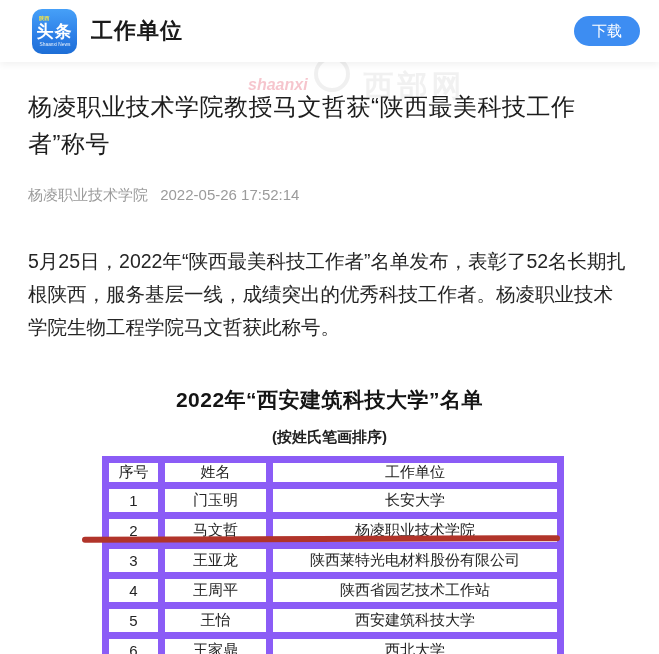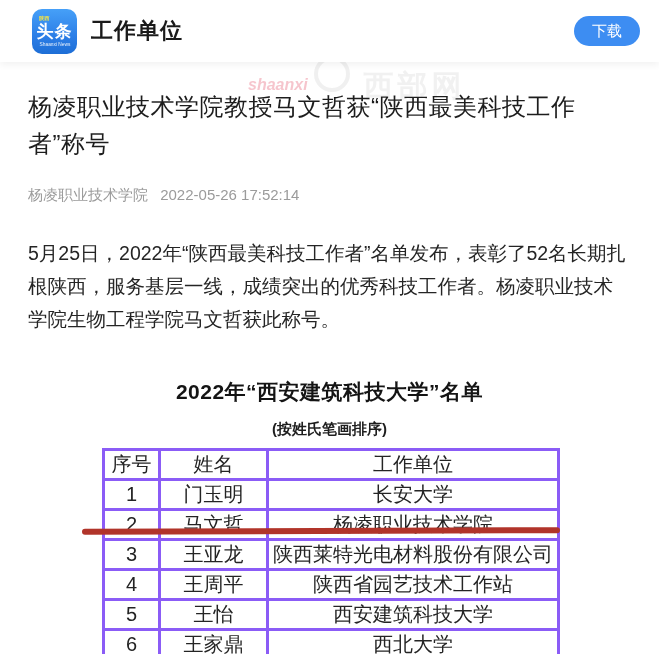--- a/index.html
+++ b/index.html
@@ -29,31 +29,31 @@
   .wm-script { font-style:italic; font-weight:700; font-size:16px; color:rgba(232,110,130,.40); margin-top:20px; }
   .wm-circle { width:36px; height:36px; border:4px solid rgba(150,150,150,.14); border-radius:50%; margin-left:6px; }
   .wm-cn { font-size:30px; font-weight:800; color:rgba(140,140,140,.12); margin-left:14px; margin-top:10px; letter-spacing:4px; }
 
   
   .article { position:relative; z-index:1; padding:0 28px; }
   .article-title { font-size:24px; line-height:37px; font-weight:400; color:#1d1d1d;
                    margin-top:26px; letter-spacing:.5px; }
   .article-meta { margin-top:24px; font-size:15px; color:#9b9b9b; }
   .article-meta .author { margin-right:8px; }
-  .article-body { margin-top:32px; font-size:19.5px; line-height:33px; color:#252525; }
+  .article-body { margin-top:40px; font-size:19.5px; line-height:33px; color:#252525; }
 
   
   .figure { margin:42px auto 0; width:475px; text-align:center; }
   .fig-title { font-size:21px; font-weight:700; color:#141414; letter-spacing:.5px; }
   .fig-subtitle { margin-top:14px; font-size:15px; font-weight:700; color:#1e1e1e; }
   .table-wrap { position:relative; margin:9px auto 0; width:455px; }
   table.ranking { width:455px; border-collapse:collapse; table-layout:fixed;
                   border:2px solid #2d2d2d; }
-  table.ranking th, table.ranking td { border:3px solid #8b5cf6; text-align:center;
-                  font-size:20px; color:#242424; font-weight:400; padding:0; }
+  table.ranking th, table.ranking td { border:7px solid #8b5cf6; text-align:center;
+                  font-size:15px; color:#242424; font-weight:400; padding:0; }
   table.ranking th { height:25px; }
   table.ranking td { height:30px; }
   col.c1 { width:56px; } col.c2 { width:108px; } col.c3 { width:291px; }
   .red-underline { position:absolute; left:-20px; width:478px; top:80px; height:6px;
                    background:#b1342a; border-radius:3px; transform:rotate(-.2deg); }
 </style>
 </head>
 <body>
 
 <header class="app-header">

